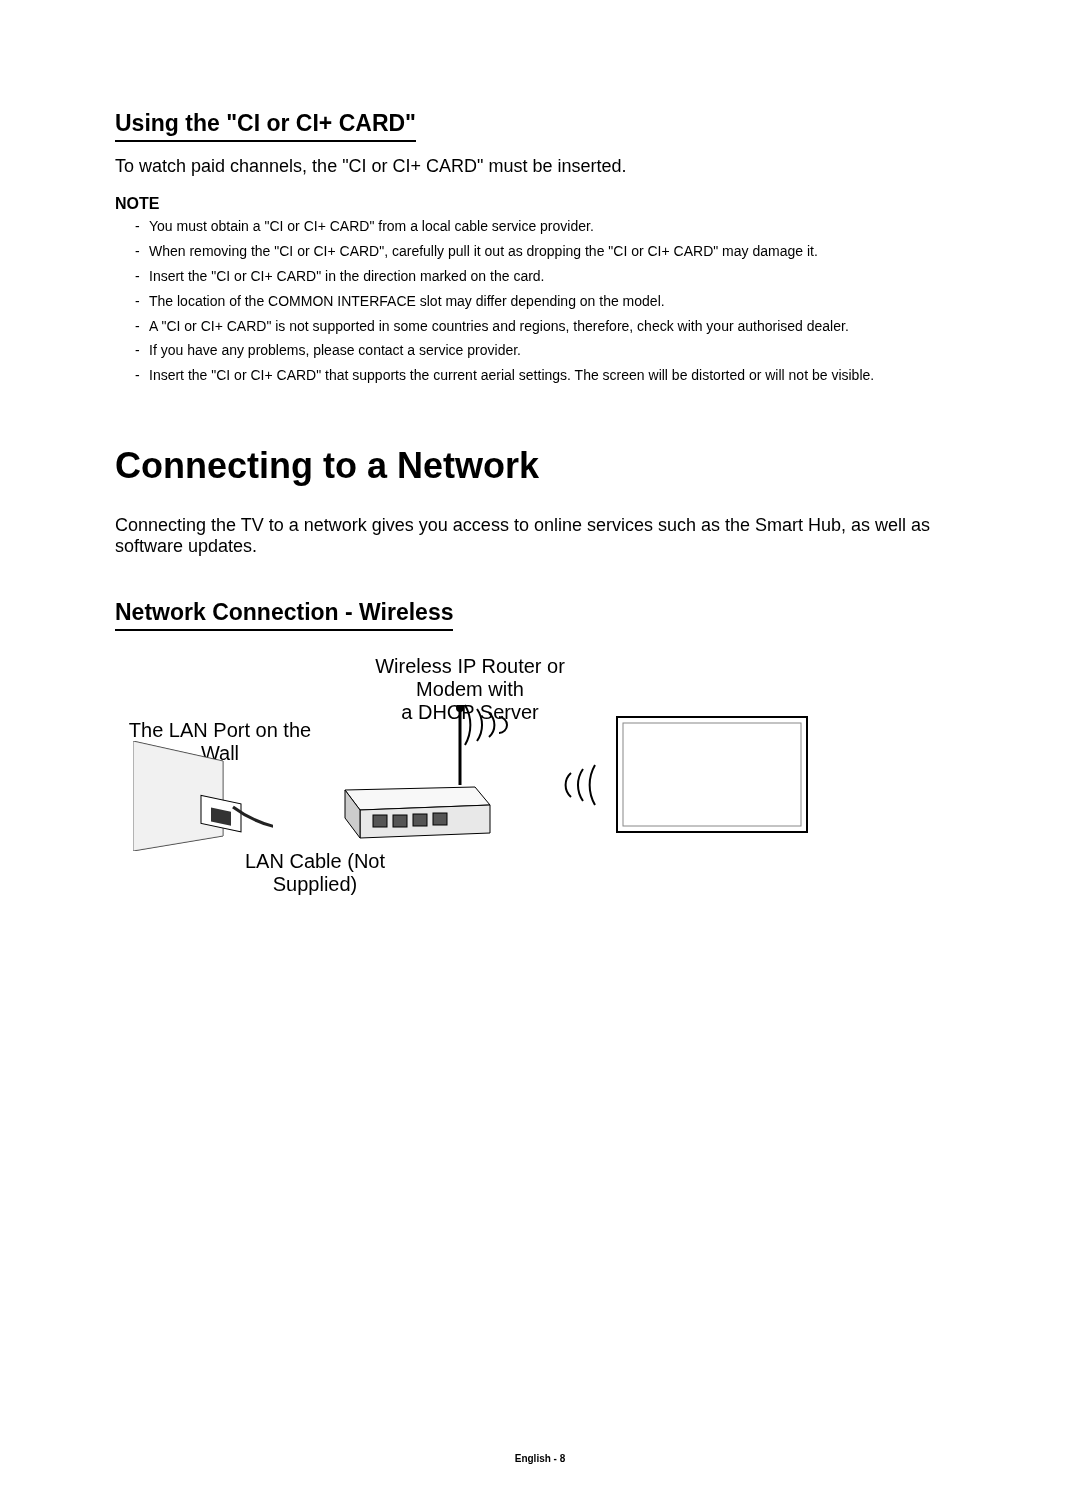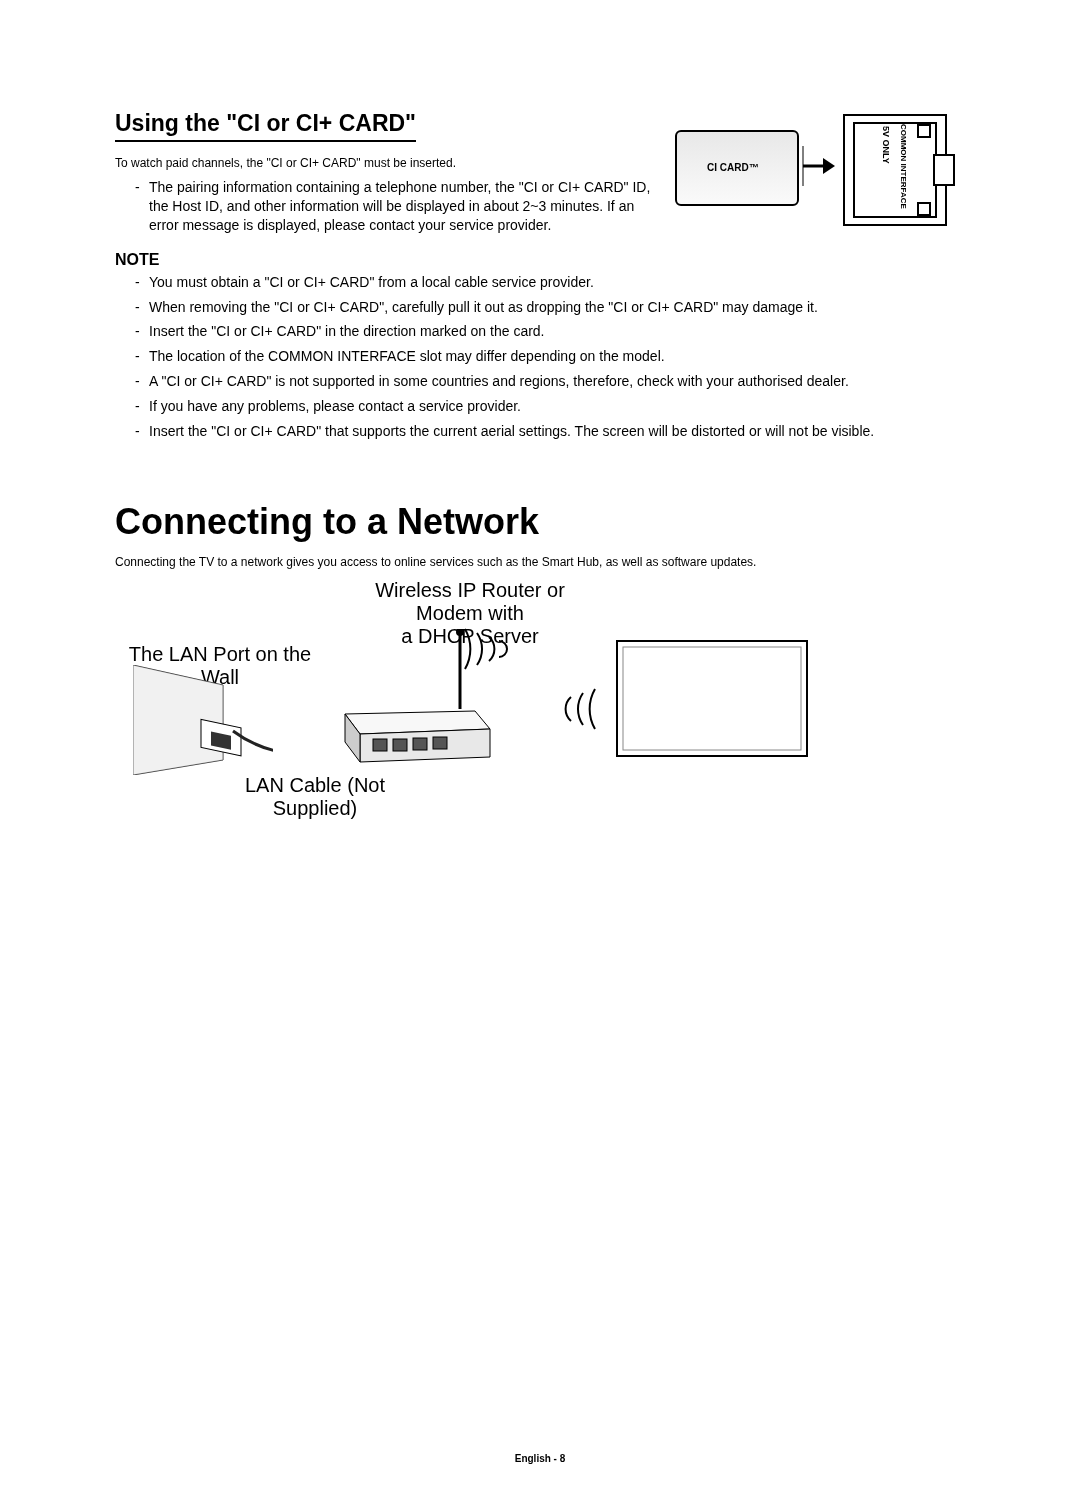--- a/index.html
+++ b/index.html
@@ -18,21 +18,21 @@
   }
   .section-head {
     font-size: 23px;
     font-weight: bold;
     border-bottom: 2px solid #000;
     display: inline-block;
     padding-bottom: 3px;
     margin: 0 0 14px 0;
   }
   .intro {
-    font-size: 12px;
+    font-size: 18px;
     margin: 0 0 8px 0;
   }
   .top-block {
     display: flex;
     align-items: flex-start;
     gap: 20px;
   }
   .top-text { flex: 1; }
   ul.dash {
     list-style: none;
@@ -52,21 +52,21 @@
     left: 0;
   }
   .note-label {
     font-weight: bold;
     font-size: 16px;
     margin: 10px 0 4px 0;
   }
   .h1-big {
     font-size: 36px;
     font-weight: bold;
-    margin: 60px 0 12px 0;
+    margin: 60px 0 28px 0;
   }
   .diagram-area {
     position: relative;
     width: 830px;
     height: 230px;
     margin-top: 10px;
   }
   .lbl {
     position: absolute;
     font-size: 20px;
@@ -141,60 +141,42 @@
 <body>
 
 <div class="page">
 
   
   <div class="top-block">
     <div class="top-text">
       <div class="section-head">Using the "CI or CI+ CARD"</div>
       <p class="intro">To watch paid channels, the "CI or CI+ CARD" must be inserted.</p>
       <ul class="dash" id="s1-left">
-          <li>The pairing information containing a telephone number, the "CI or CI+ CARD" ID, the Host ID, and other information will be displayed in about 2~3 minutes. If an error message is displayed, please contact your service provider.</li>
         </ul>
-    </div>
-    <div class="ci-illus">
-      <div class="ci-card">
-        <span class="ci-card-label">CI CARD™</span>
-      </div>
-      <svg class="arrow-line" viewBox="0 0 34 40">
-        <line x1="2" y1="0" x2="2" y2="40" stroke="#000" stroke-width="1"></line>
-        <line x1="2" y1="20" x2="24" y2="20" stroke="#000" stroke-width="3"></line>
-        <polygon points="22,12 34,20 22,28" fill="#000"></polygon>
-      </svg>
-      <div class="slot-box">
-        <div class="slot-inner"></div>
-        <div class="slot-cut-t"></div>
-        <div class="slot-cut-b"></div>
-        <div class="slot-opening"></div>
-        <span class="slot-text">5V ONLY</span>
-        <span class="slot-text2">COMMON INTERFACE</span>
-      </div>
     </div>
   </div>
 
 
   <div class="note-label">NOTE</div>
   <ul class="dash" id="s1-note">
       <li>You must obtain a "CI or CI+ CARD" from a local cable service provider.</li>
       <li>When removing the "CI or CI+ CARD", carefully pull it out as dropping the "CI or CI+ CARD" may damage it.</li>
       <li>Insert the "CI or CI+ CARD" in the direction marked on the card.</li>
       <li>The location of the COMMON INTERFACE slot may differ depending on the model.</li>
       <li>A "CI or CI+ CARD" is not supported in some countries and regions, therefore, check with your authorised dealer.</li>
       <li>If you have any problems, please contact a service provider.</li>
       <li>Insert the "CI or CI+ CARD" that supports the current aerial settings. The screen will be distorted or will not be visible.</li>
     </ul>
 
   
   <div class="h1-big">Connecting to a Network</div>
   <p class="intro">Connecting the TV to a network gives you access to online services such as the Smart Hub, as well as software updates.</p>
 
   
+  <div class="section-head" style="margin-top:34px;">Network Connection - Wireless</div>
 
   <div class="diagram-area">
 
     <div class="lbl" style="left:225px; top:0; width:260px;">
       <span>Wireless IP Router or Modem with</span><br>
       <span>a DHCP Server</span>
     </div>
 
     <div class="lbl" style="left:10px; top:64px; width:190px;">The LAN Port on the Wall</div>
 

